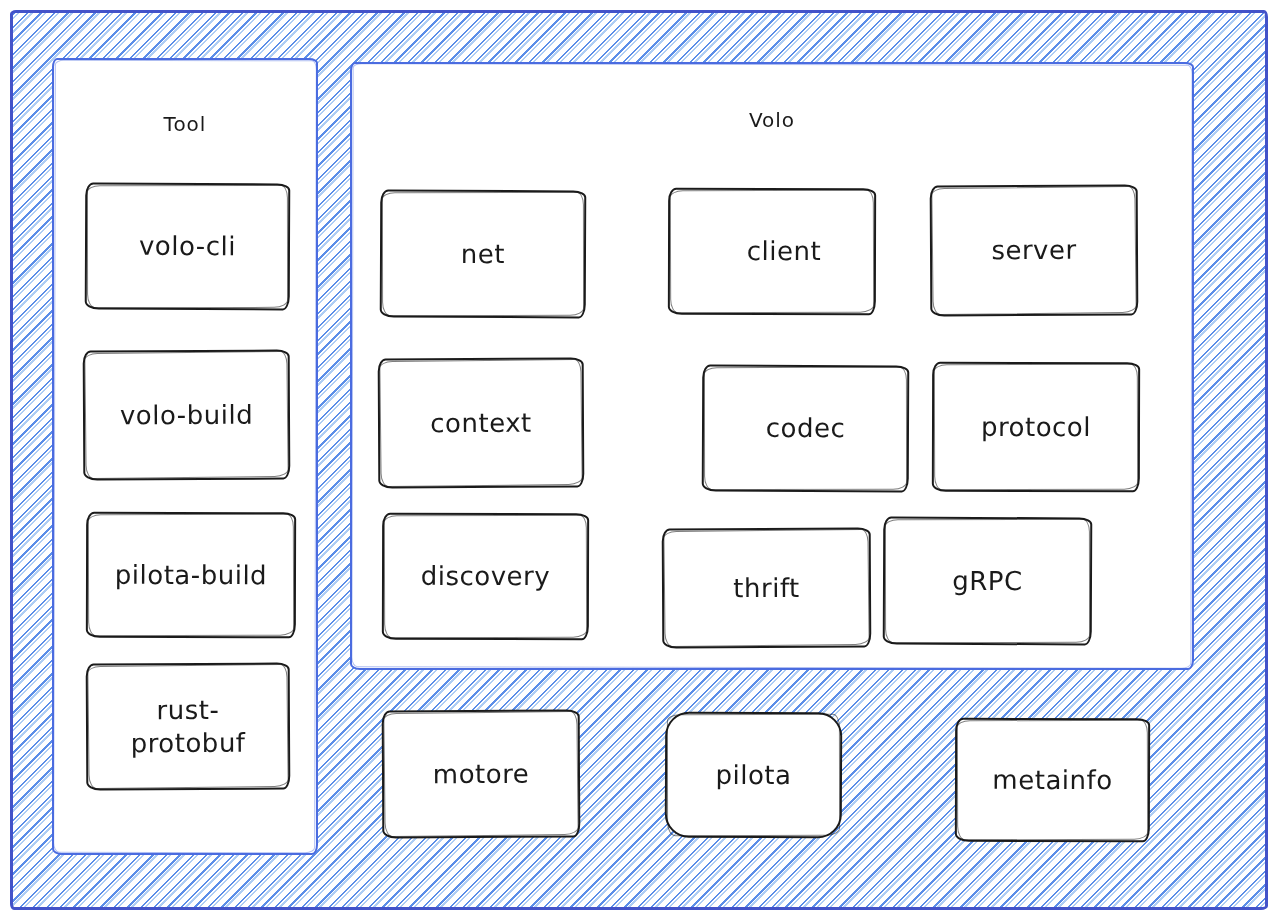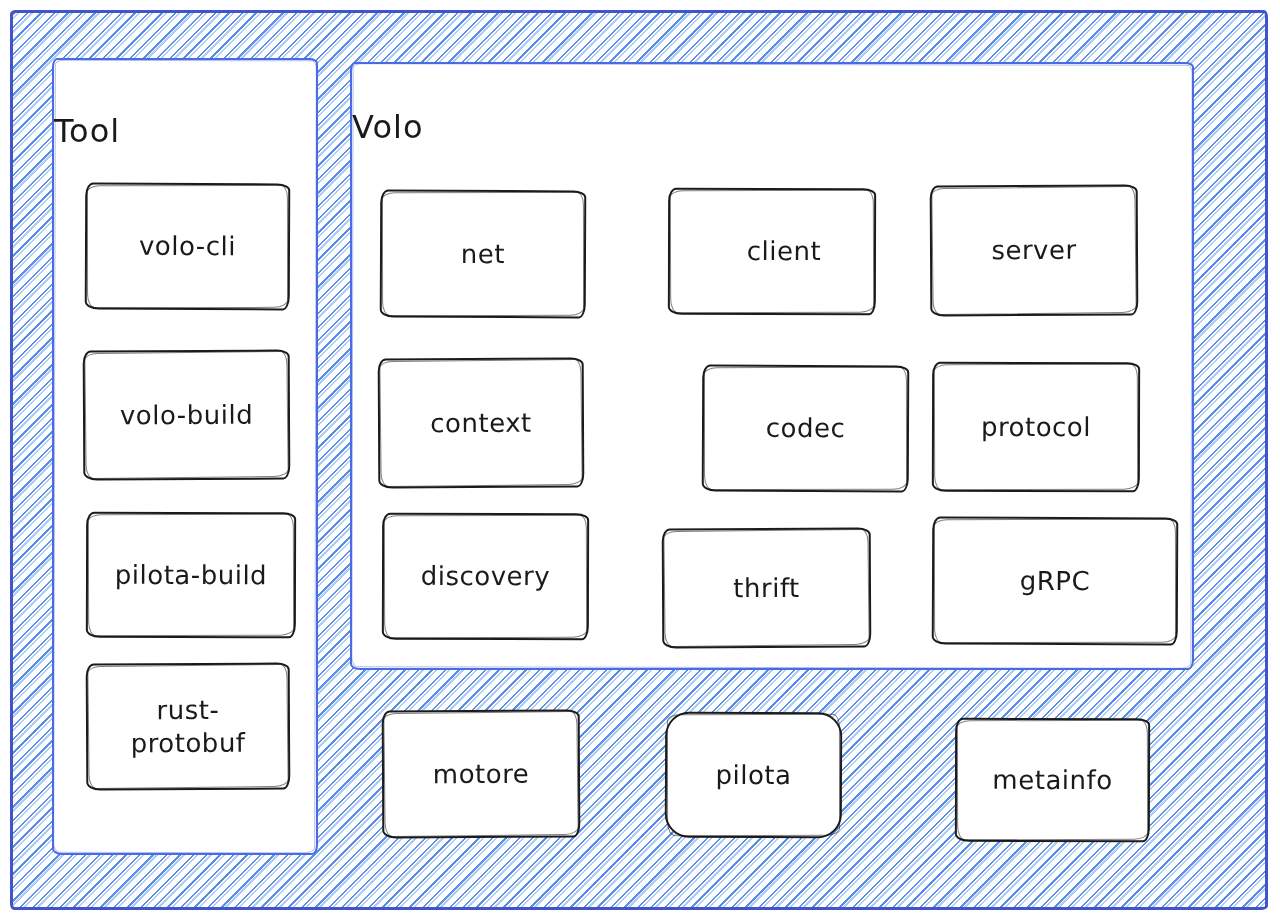--- a/index.html
+++ b/index.html
@@ -45,22 +45,22 @@
     content:"";
     position:absolute; inset:0px;
     border:1.2px solid rgba(75,108,224,.45);
     border-radius:9px 5px 10px 6px / 5px 9px 6px 10px;
     transform:rotate(.12deg);
     pointer-events:none;
   }
   .panel-title{
     position:absolute;
     left:0; right:0;
-    text-align:left;
-    font-size:32px;
+    text-align:center;
+    font-size:20px;
     letter-spacing:1px;
     color:var(--text-color);
   }
   .tool-title{top:52px;}
   .volo-title{top:44px;}
 
   
   .node{
     position:absolute;
     background:#ffffff;
@@ -133,21 +133,21 @@
 <div class="node r3" style="left:932px;top:362px;width:208px;height:130px;">
   <span>protocol</span>
 </div>
 
 <div class="node r3" style="left:382px;top:513px;width:207px;height:127px;">
   <span>discovery</span>
 </div>
 <div class="node r2" style="left:662px;top:528px;width:209px;height:120px;">
   <span>thrift</span>
 </div>
-<div class="node r1" style="left:932px;top:517px;width:246px;height:128px;">
+<div class="node r1" style="left:883px;top:517px;width:209px;height:128px;">
   <span>gRPC</span>
 </div>
 
 <div class="node r2" style="left:382px;top:710px;width:198px;height:128px;">
   <span>motore</span>
 </div>
 <div class="node r1" style="left:665px;top:712px;width:177px;height:126px;border-radius:24px;">
   <span>pilota</span>
 </div>
 <div class="node r3" style="left:955px;top:718px;width:195px;height:124px;">

